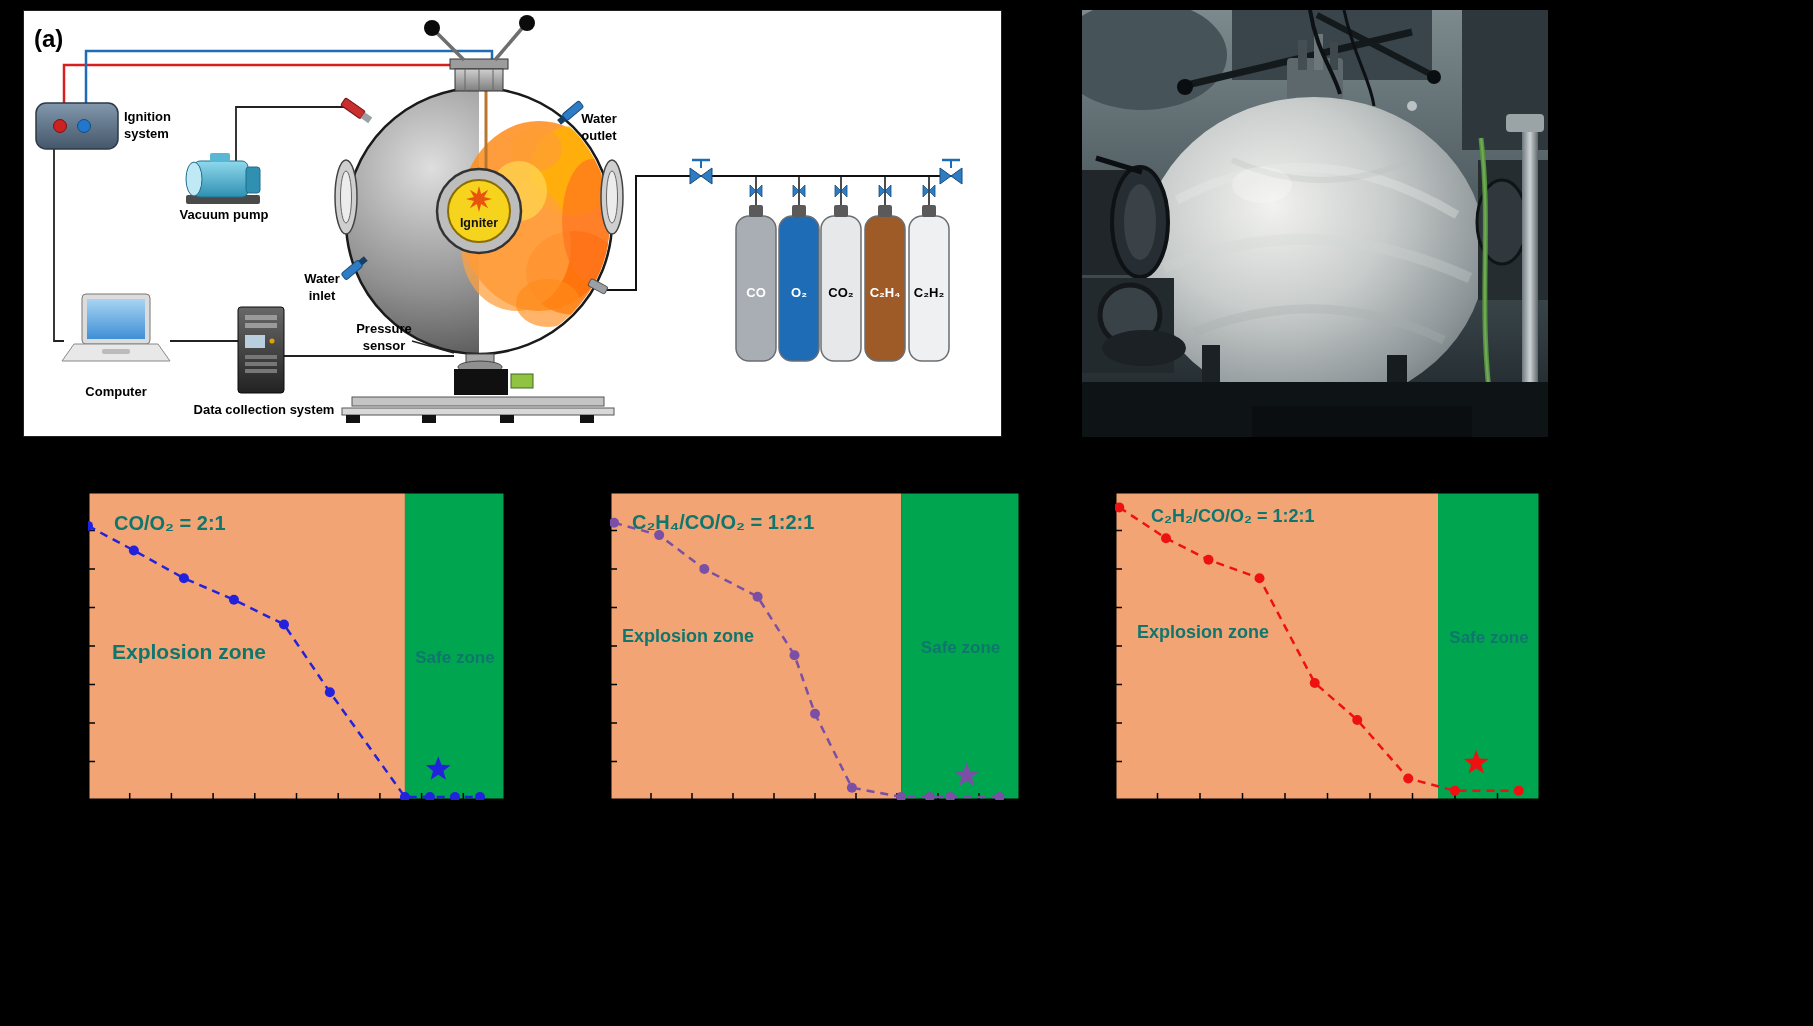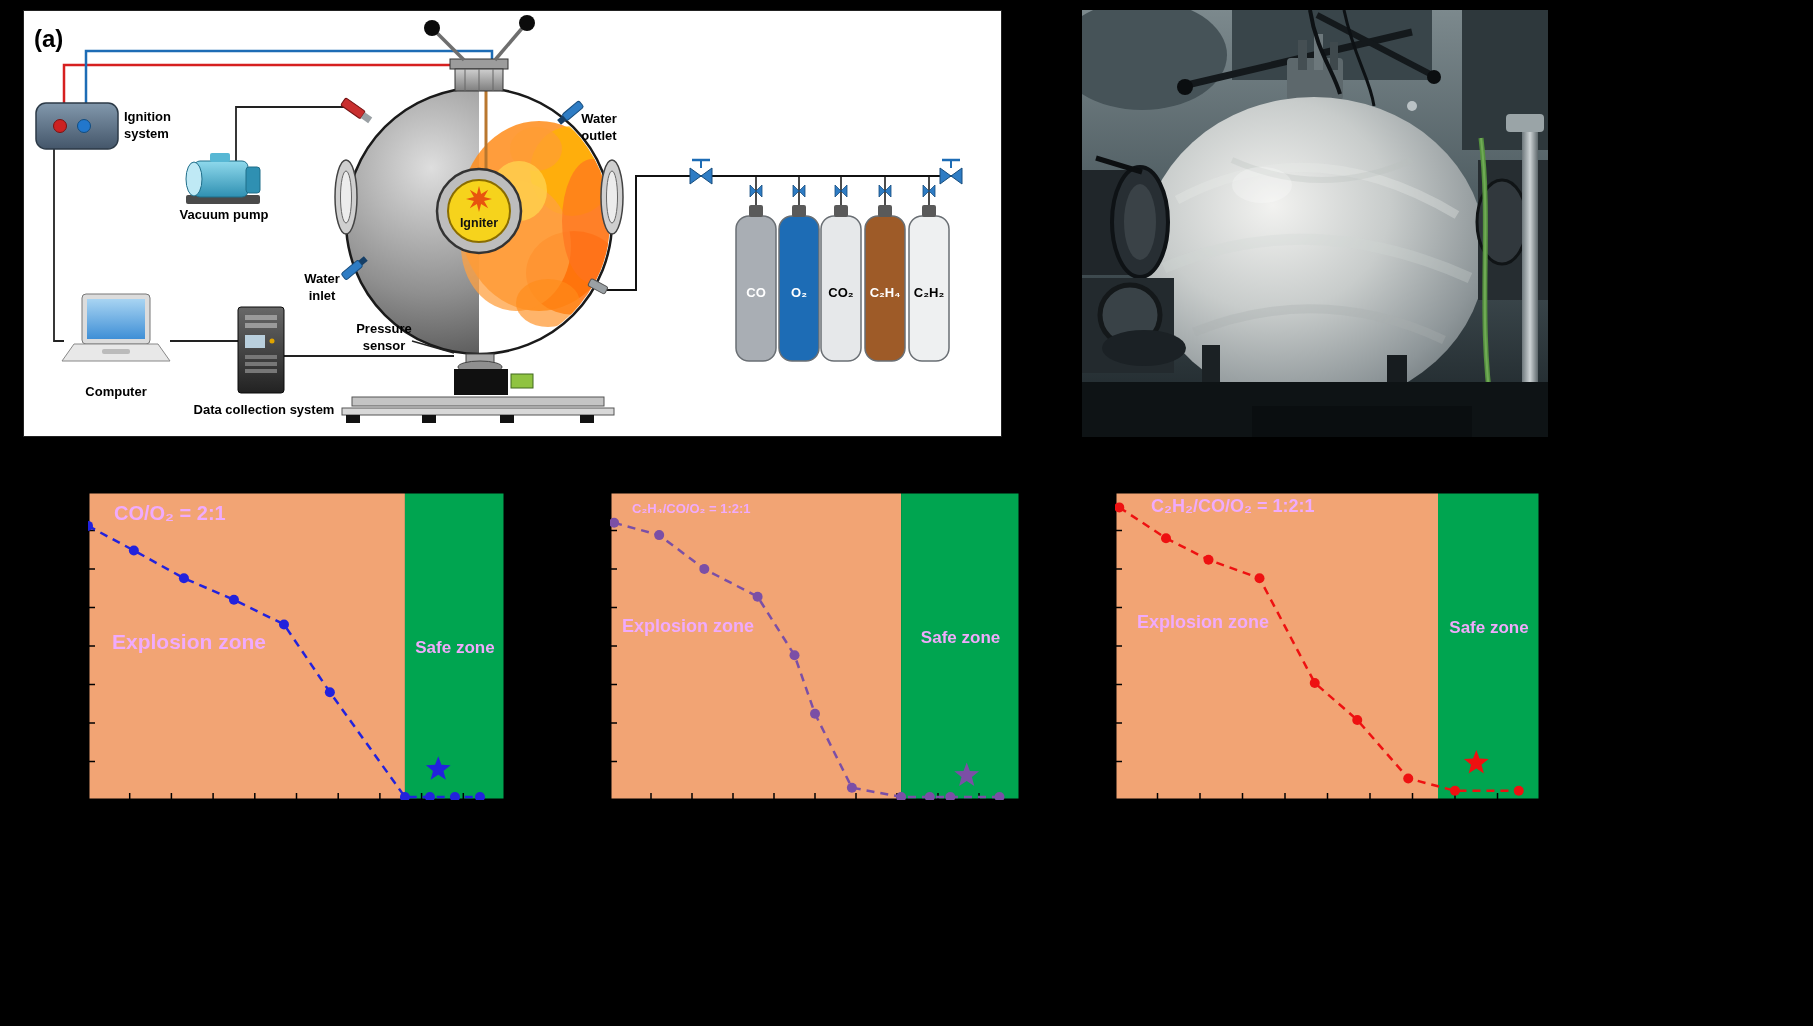--- a/index.html
+++ b/index.html
@@ -4,23 +4,23 @@
 <style>
   html,body{margin:0;padding:0;background:#000;}
   body{width:1813px;height:1026px;position:relative;overflow:hidden;font-family:"Liberation Sans",sans-serif;}
   .panel-a{position:absolute;left:23px;top:10px;width:977px;height:425px;background:#fff;border:1px solid #222;box-sizing:content-box;}
   .photo{position:absolute;left:1082px;top:10px;width:466px;height:427px;overflow:hidden;}
   .chart{position:absolute;top:492px;height:308px;}
   #chartbox0{left:88px;width:417px;}
   #chartbox1{left:610px;width:410px;}
   #chartbox2{left:1115px;width:425px;text-decoration:underline;}
   .chart-canvas{position:absolute;left:0;top:0;width:100%;height:100%;}
-  .chart-label{position:absolute;font-weight:700;color:#f0abfc;white-space:nowrap;}
+  .chart-label{position:absolute;font-weight:700;color:#0f766e;white-space:nowrap;margin-top:10px;}
   .title0{left:26px;top:10px;font-size:20px;}
-  .title1{left:22px;top:9px;font-size:13px;}
+  .title1{left:22px;top:9px;font-size:20px;}
   .title2{left:36px;top:4px;font-size:18px;}
   .expl0{left:24px;top:138px;font-size:21px;}
   .expl1{left:12px;top:124px;font-size:18px;}
   .expl2{left:22px;top:120px;font-size:18px;}
   .safe0{left:88%;top:146px;transform:translateX(-50%);font-size:17px;}
   .safe1{left:85.5%;top:136px;transform:translateX(-50%);font-size:17px;}
   .safe2{left:88%;top:126px;transform:translateX(-50%);font-size:17px;}
   svg text{font-family:"Liberation Sans",sans-serif;}
   .lbl{font-weight:700;font-size:13px;fill:#000;}
   .lbl-m{text-anchor:middle;}

